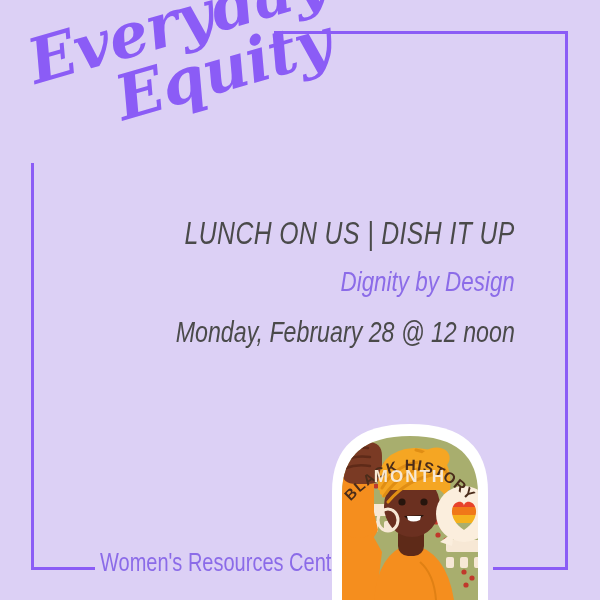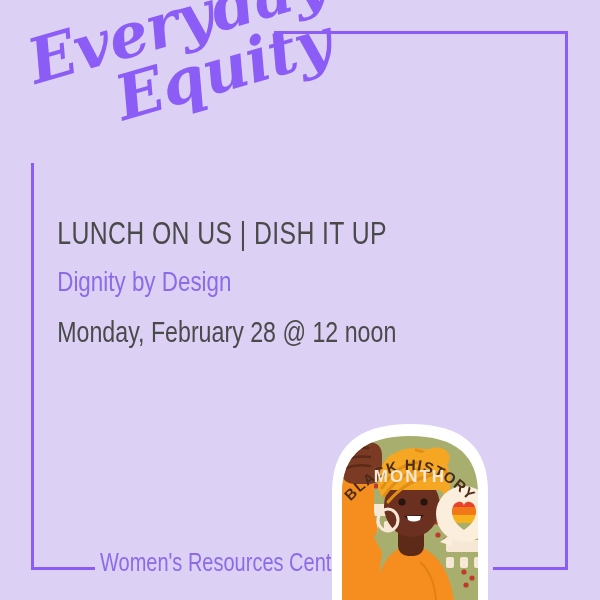--- a/index.html
+++ b/index.html
@@ -45,21 +45,22 @@
   }
   #script-line-1 { font-size: 62px; }
   #script-line-2 { font-size: 62px; margin-left: 74px; margin-top: 2px; }
 
   
   #main-text {
     position: absolute;
     left: 0;
     top: 216px;
     width: 572px;
-    text-align: left;
+    text-align: right;
+    font-style: italic;
   }
   .cond {
     font-family: "Liberation Sans Narrow", "Liberation Sans", sans-serif;
     font-stretch: condensed;
     transform: scaleX(0.80);
     display: block;
   }
   #headline {
     color: #4A4A4A;
     font-size: 31px;

